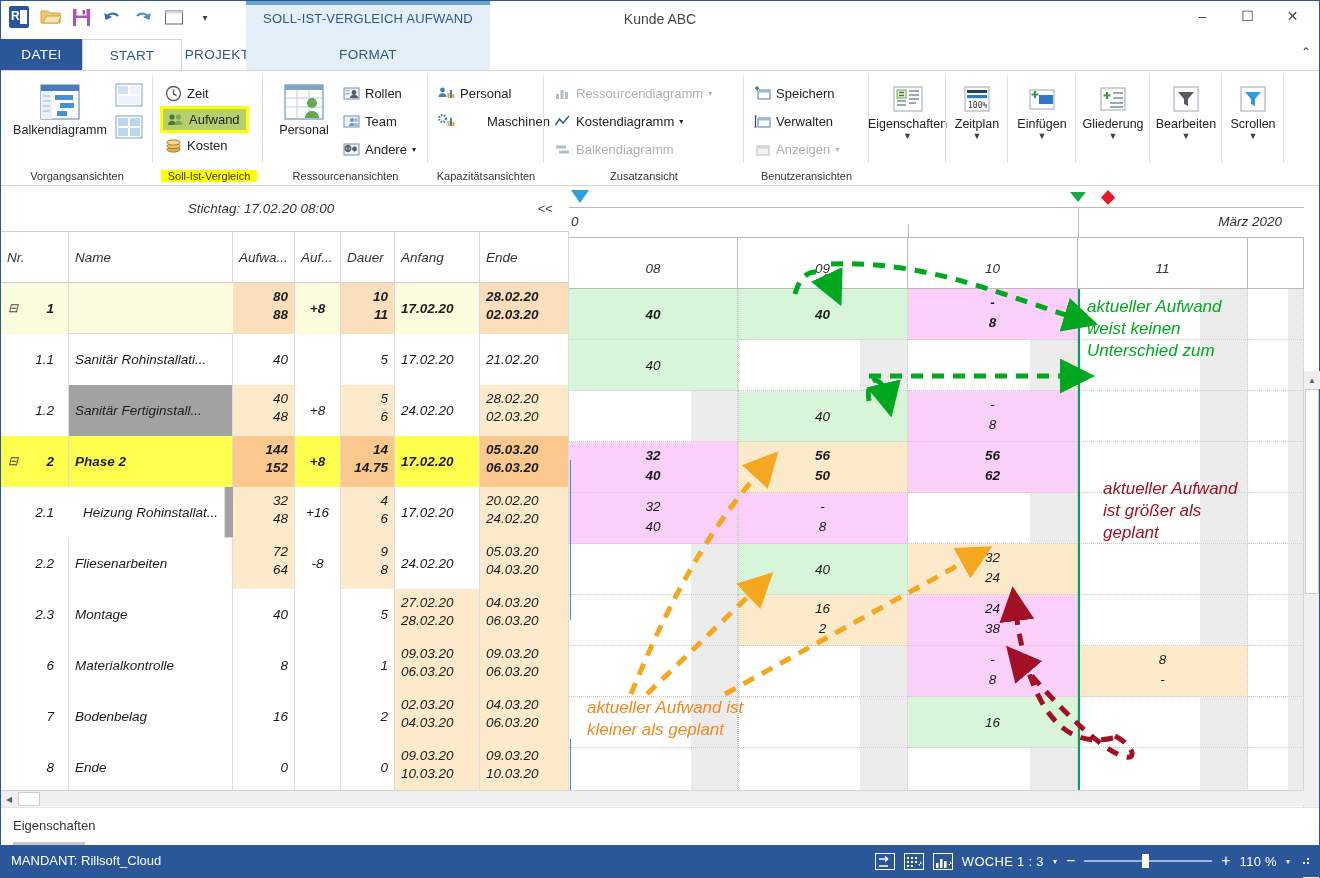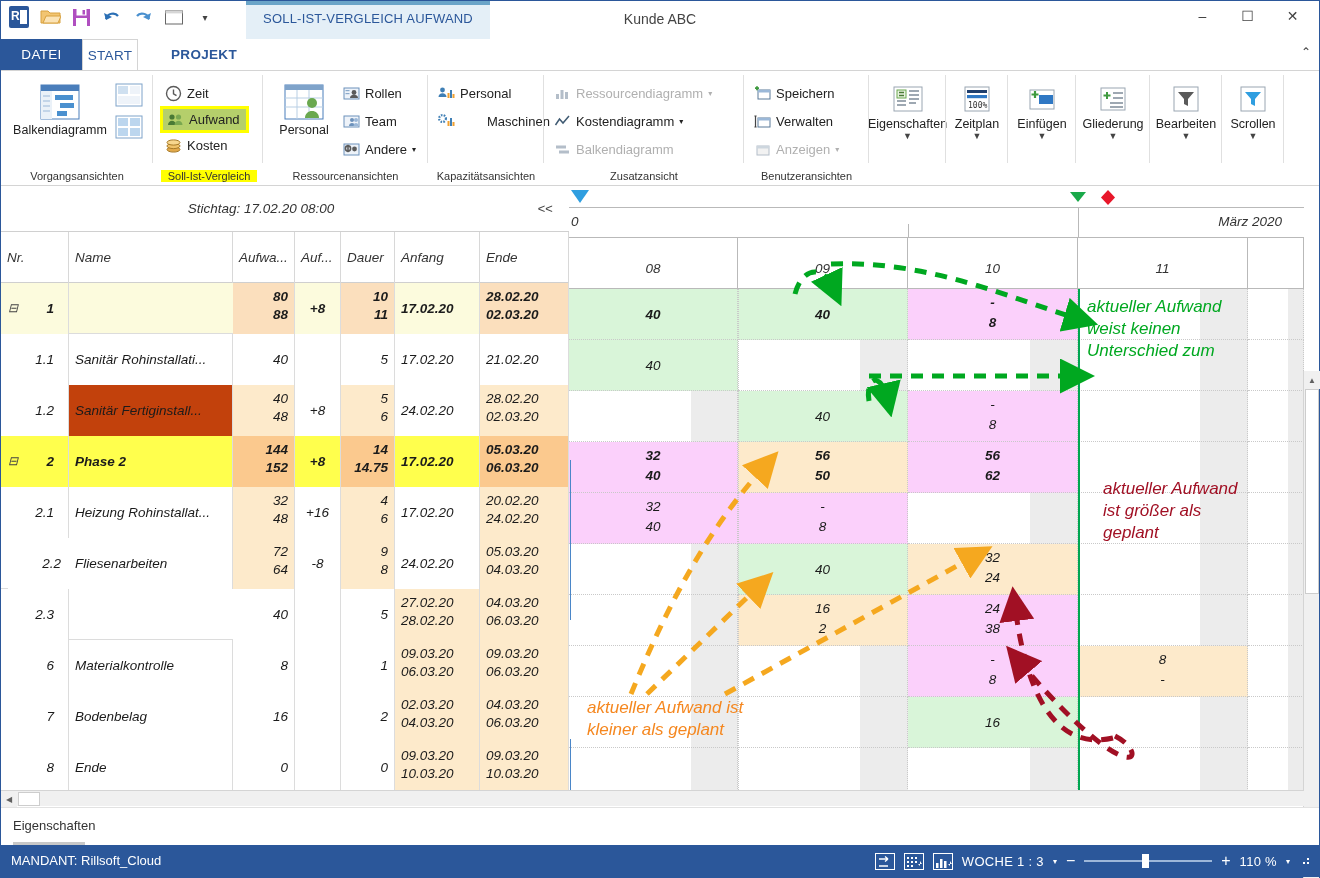--- a/index.html
+++ b/index.html
@@ -164,22 +164,23 @@
     </div>
     <div class="wbtns">
       <div class="wbtn">–</div>
       <div class="wbtn">☐</div>
       <div class="wbtn">✕</div>
     </div>
   </div>
 
   <div class="tabstrip">
     <div class="tab file" style="left:0;width:81px;">DATEI</div>
-    <div class="tab active" style="left:81px;width:56px;">START</div>
-    <div class="tab" style="left:161px;width:84px;font-weight:bold;">PROJEKT</div>
+    <div class="tab active" style="left:81px;width:100px;">START</div>
+    <div class="tab" style="left:174px;width:84px;">PROJEKT</div>
+    <div class="tab ctx" style="left:245px;width:244px;">FORMAT</div>
   </div>
   <div class="ribbonline"></div>
   <div class="collapse">⌃</div>
 
   <div class="ribbon">
 
     <div class="rgroup" style="left:0;width:152px;">
       <div class="bigbtn" style="left:10px;top:12px;width:98px;">
         <svg width="42" height="38" viewBox="0 0 42 38">
           <rect x="2" y="2" width="38" height="34" fill="#fff" stroke="#4a7ebb"></rect>
@@ -513,21 +514,21 @@
               <div class="one">17.02.20</div>
             </div>
             <div class="td" style="left: 479px; width: 89px; background: rgb(255, 255, 255);">
               <div class="one">21.02.20</div>
             </div>
           </div>
           <div class="trow" style="top: 153px; background: rgb(255, 255, 255);">
             <div class="td" style="left: 0px; width: 68px; background: rgb(255, 255, 255);">
               <div class="one r" style="right:14px;">1.2</div>
             </div>
-            <div class="td" style="left: 68px; width: 164px; background: #c2410c;">
+            <div class="td" style="left: 68px; width: 164px; background: #a3a3a3;">
               <div class="one">Sanitär Fertiginstall...</div>
             </div>
             <div class="td" style="left: 232px; width: 62px; background: rgb(253, 234, 203);">
               <div class="two">40<br>48</div>
             </div>
             <div class="td" style="left: 294px; width: 46px; background: rgb(255, 255, 255);">
               <div class="ctr">+8</div>
             </div>
             <div class="td" style="left: 340px; width: 54px; background: rgb(253, 234, 203);">
               <div class="two">5<br>6</div>
@@ -560,41 +561,41 @@
               <div class="one bold">17.02.20</div>
             </div>
             <div class="td" style="left: 479px; width: 89px; background: rgb(251, 201, 142);">
               <div class="two l bold">05.03.20<br>06.03.20</div>
             </div>
           </div>
           <div class="trow" style="top: 255px; background: #a3a3a3;">
             <div class="td" style="left: 0px; width: 68px; background: rgb(255, 255, 255);">
               <div class="one r" style="right:14px;">2.1</div>
             </div>
-            <div class="td" style="left: 68px; width: 164px; background: rgb(255, 255, 255);">
+            <div class="td" style="left: 60px; width: 164px; background: rgb(255, 255, 255); text-align: right;">
               <div class="one">Heizung Rohinstallat...</div>
             </div>
             <div class="td" style="left: 232px; width: 62px; background: rgb(253, 234, 203);">
               <div class="two">32<br>48</div>
             </div>
             <div class="td" style="left: 294px; width: 46px; background: rgb(255, 255, 255);">
               <div class="ctr">+16</div>
             </div>
             <div class="td" style="left: 340px; width: 54px; background: rgb(253, 234, 203);">
               <div class="two">4<br>6</div>
             </div>
             <div class="td" style="left: 394px; width: 85px; background: rgb(255, 255, 255);">
               <div class="one">17.02.20</div>
             </div>
             <div class="td" style="left: 479px; width: 89px; background: rgb(253, 234, 203);">
               <div class="two l">20.02.20<br>24.02.20</div>
             </div>
           </div>
           <div class="trow" style="top: 306px; background: rgb(255, 255, 255);">
-            <div class="td" style="left: 7px; width: 68px; background: rgb(255, 255, 255);">
+            <div class="td" style="left: 0px; width: 68px; background: rgb(255, 255, 255);">
               <div class="one r" style="right:14px;">2.2</div>
             </div>
             <div class="td" style="left: 68px; width: 164px; background: rgb(255, 255, 255);">
               <div class="one">Fliesenarbeiten</div>
             </div>
             <div class="td" style="left: 232px; width: 62px; background: rgb(253, 234, 203);">
               <div class="two">72<br>64</div>
             </div>
             <div class="td" style="left: 294px; width: 46px; background: rgb(255, 255, 255);">
               <div class="ctr">-8</div>
@@ -605,20 +606,23 @@
             <div class="td" style="left: 394px; width: 85px; background: rgb(255, 255, 255);">
               <div class="one">24.02.20</div>
             </div>
             <div class="td" style="left: 479px; width: 89px; background: rgb(253, 234, 203);">
               <div class="two l">05.03.20<br>04.03.20</div>
             </div>
           </div>
           <div class="trow" style="top: 357px; background: rgb(255, 255, 255);">
             <div class="td" style="left: 0px; width: 68px; background: rgb(255, 255, 255);">
               <div class="one r" style="right:14px;">2.3</div>
+            </div>
+            <div class="td" style="left: 68px; width: 164px; background: rgb(255, 255, 255);">
+              <div class="one">Montage</div>
             </div>
             <div class="td" style="left: 232px; width: 62px; background: rgb(255, 255, 255);">
               <div class="one r">40</div>
             </div>
             <div class="td" style="left: 294px; width: 46px; background: rgb(255, 255, 255);">
               <div class="ctr"></div>
             </div>
             <div class="td" style="left: 340px; width: 54px; background: rgb(255, 255, 255);">
               <div class="one r">5</div>
             </div>

